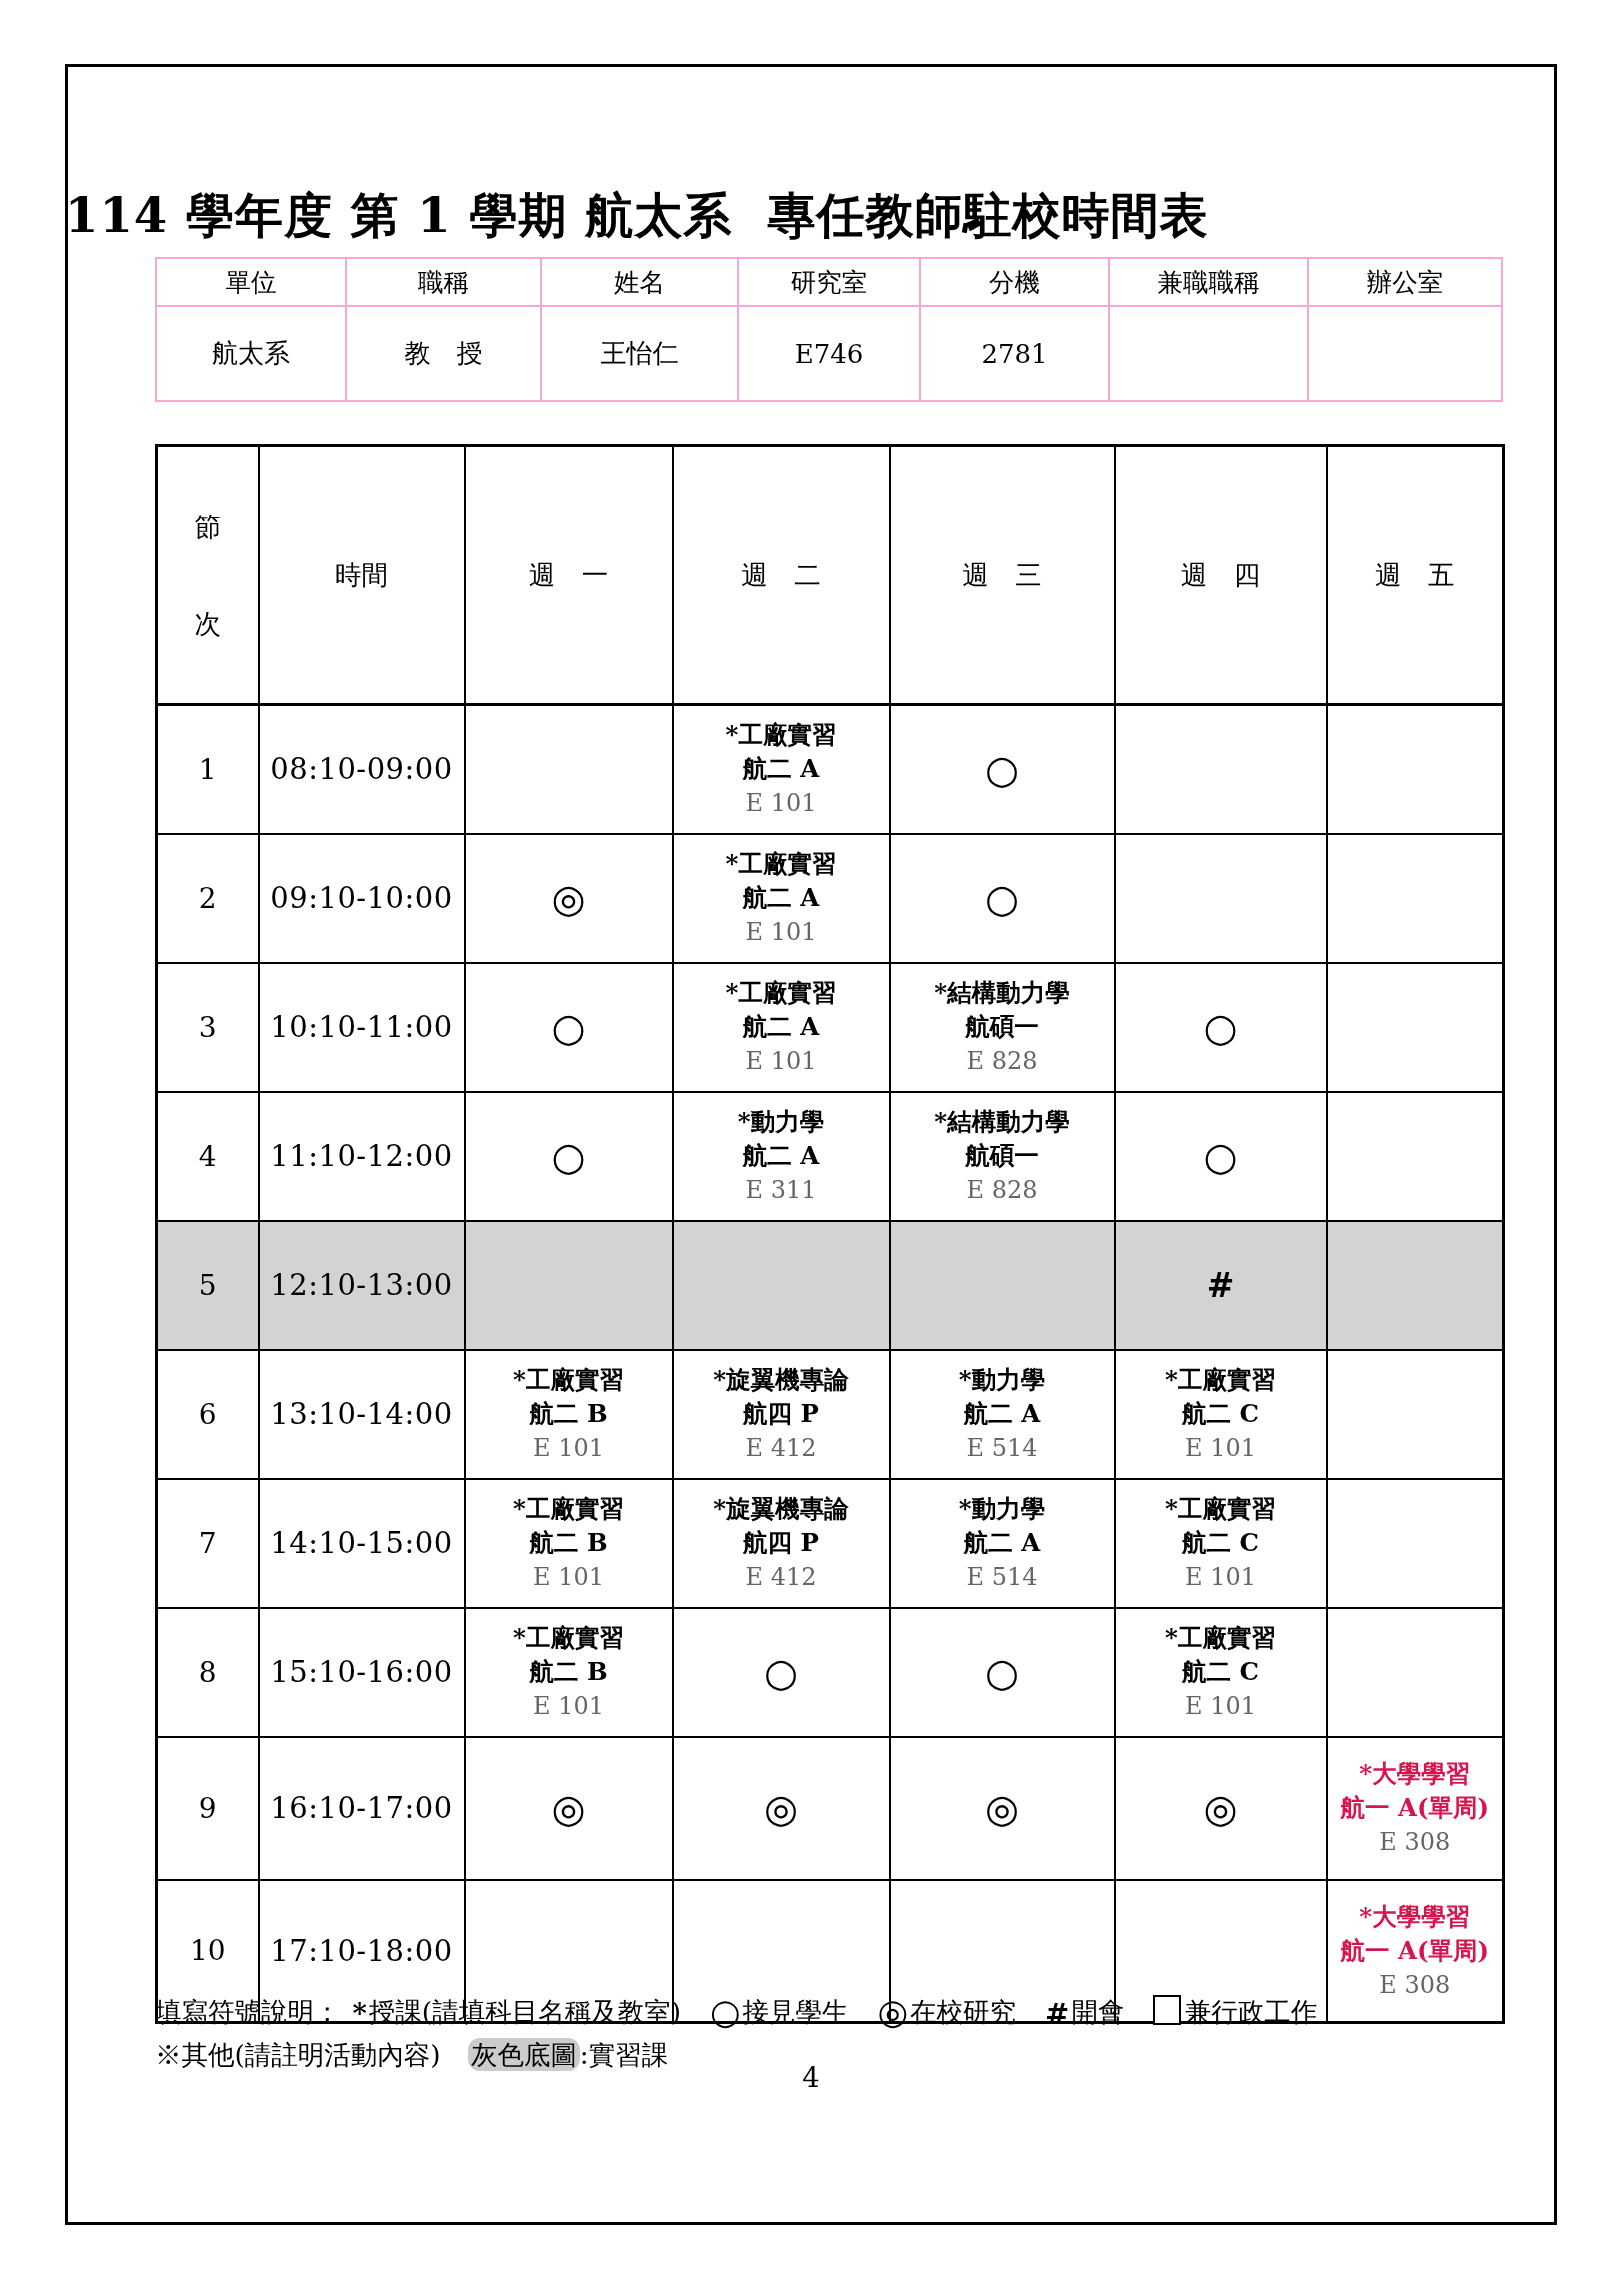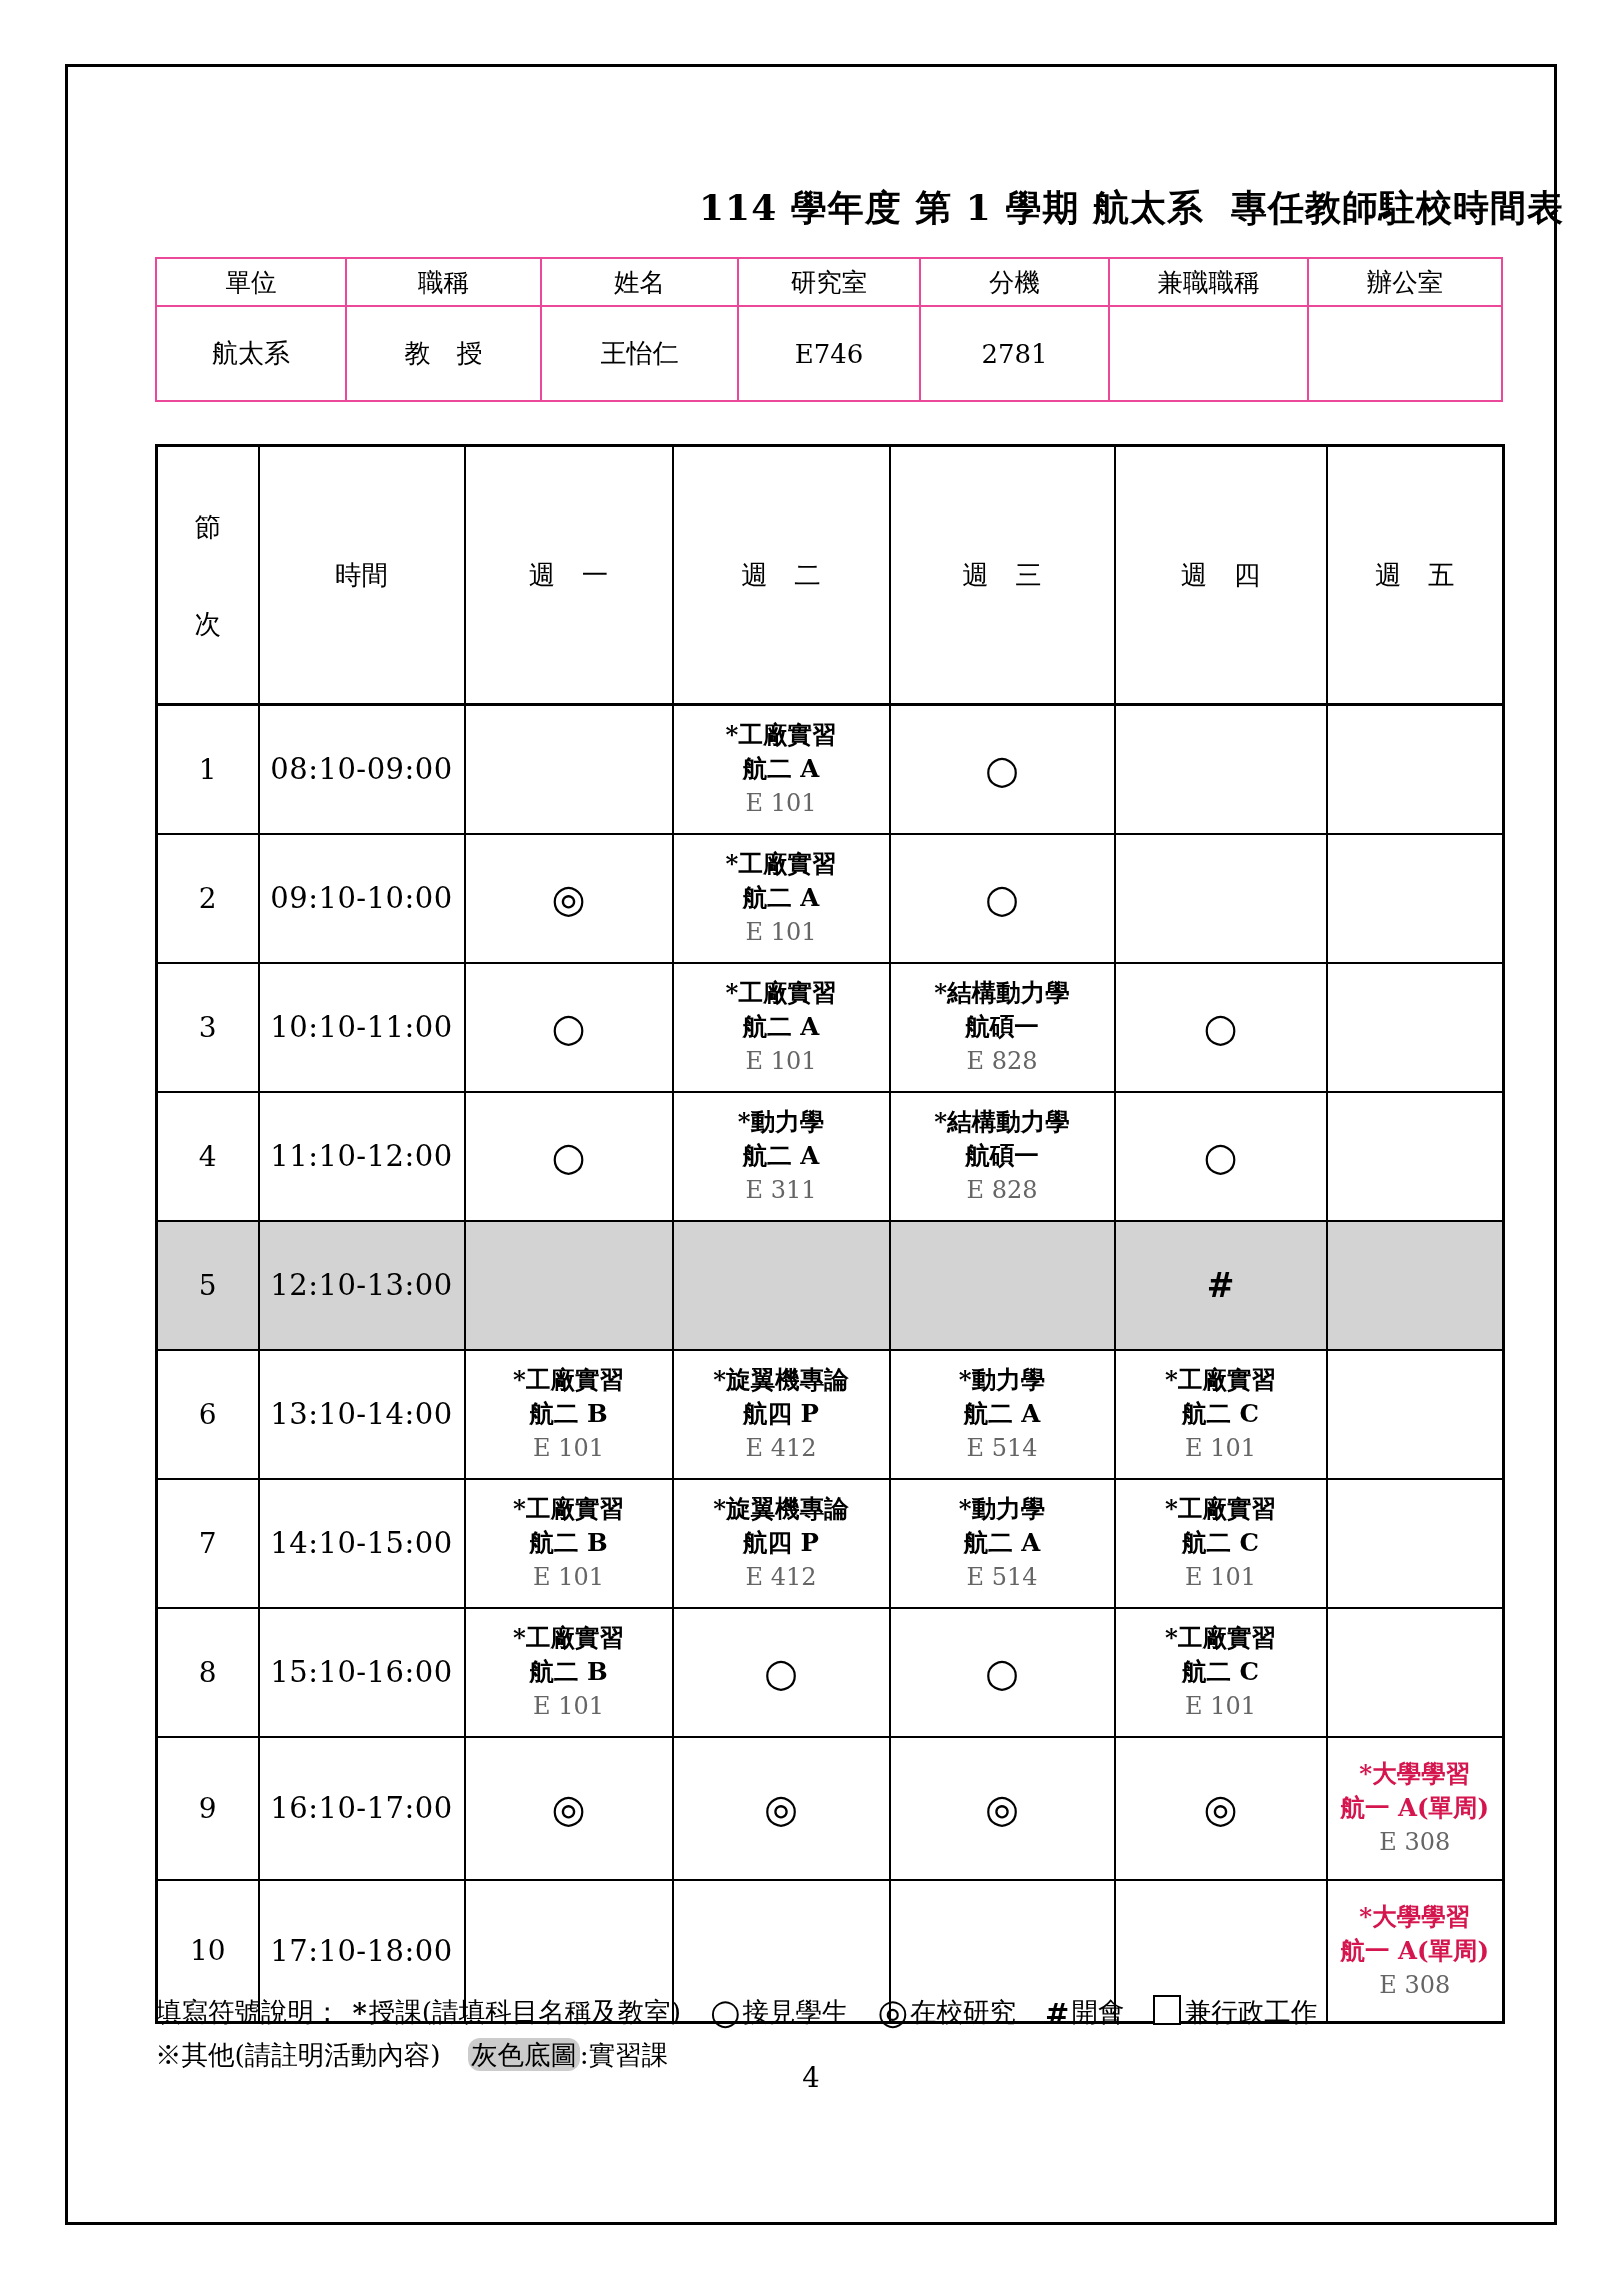--- a/index.html
+++ b/index.html
@@ -7,31 +7,30 @@
     position:relative; width:1621px; height:2293px; background:#ffffff;
     font-family:"DejaVu Serif","Liberation Serif",serif; color:#000;
     overflow:hidden;
   }
   .frame {
     position:absolute; left:65px; top:64px; width:1492px; height:2161px;
     border:3.9px solid #000; box-sizing:border-box;
   }
   .doc-title {
     position:absolute; left:65px; top:184px; width:1492px;
-    text-align:right; font-size:36px; font-weight:bold; white-space:pre;
+    text-align:left; font-size:48px; font-weight:bold; white-space:pre;
     letter-spacing:1px;
-    margin-left:7px;
   }
   
   .info-table {
     position:absolute; left:155px; top:257px; width:1347px;
     border-collapse:collapse; table-layout:fixed; border:2.9px solid #000;
   }
   .info-table td {
-    border:2px solid #ec4899; text-align:center; vertical-align:middle;
+    border:2px solid #f9a8d4; text-align:center; vertical-align:middle;
     overflow:hidden; white-space:pre;
   }
   .info-table .hrow td { height:44px; font-size:25.5px; }
   .info-table .vrow td { height:91px; font-size:26px; }
   
   .schedule-table {
     position:absolute; left:155px; top:444px; width:1347px;
     border-collapse:collapse; table-layout:fixed; border:3.9px solid #000;
   }
   .schedule-table th, .schedule-table td {

